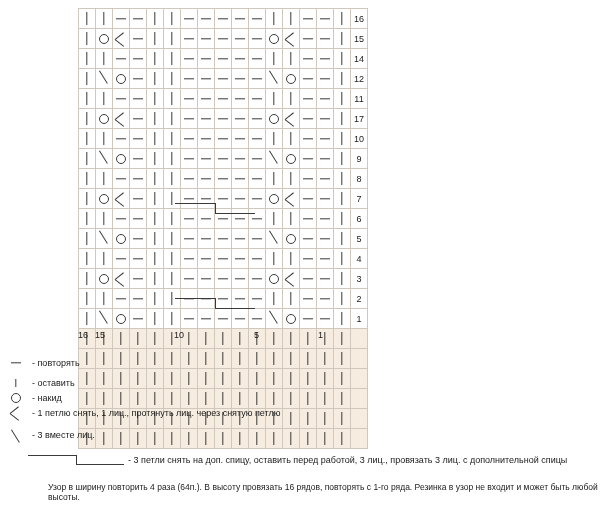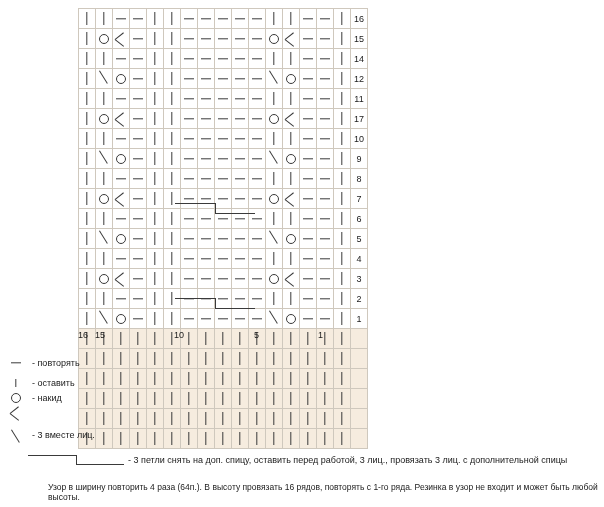--- a/index.html
+++ b/index.html
@@ -1300,18 +1300,18 @@
     <span style="left: 17px;">15</span>
     <span style="left: 96px;">10</span>
     <span style="left: 176px;">5</span>
     <span style="left: 240px;">1</span>
   </div>
 
 <div id="legend-area">
     <div class="legend" style="top: 356px;"><span class="glyphbox"><span class="sym purl" style="display: block; width: 16px; height: 14px;"></span></span><span class="txt">- повторять</span></div>
     <div class="legend" style="top: 376px;"><span class="glyphbox"><span class="sym knit" style="display: block; width: 16px; height: 14px;"></span></span><span class="txt">- оставить</span></div>
     <div class="legend" style="top: 384px; margin-top: 7px;"><span class="glyphbox"><span class="sym yo" style="display: block; width: 16px; height: 14px;"></span></span><span class="txt">- накид</span></div>
-    <div class="legend" style="top: 406px;"><span class="glyphbox"><span class="sym ssk" style="display: block; width: 16px; height: 14px;"></span></span></div>
+    <div class="legend" style="top: 406px;"><span class="glyphbox"><span class="sym ssk" style="display: block; width: 16px; height: 14px;"></span></span><span class="txt">- 1 петлю снять, 1 лиц., протянуть лиц. через снятую петлю</span></div>
     <div class="legend" style="top: 428px;"><span class="glyphbox"><span class="sym k2tog" style="display: block; width: 16px; height: 14px;"></span></span><span class="txt">- 3 вместе лиц.</span></div>
     <div class="legend" style="top: 452px; left: 28px;"><span class="glyphbox" style="width: 96px; height: 16px;"><div class="cableline" style="left: 0px; top: 3px; width: 48px;"></div><div class="cableline" style="left: 48px; top: 12px; width: 48px;"></div><div class="cablev" style="left: 48px; top: 3px; height: 10px;"></div></span><span class="txt">- 3 петли снять на доп. спицу, оставить перед работой, 3 лиц., провязать 3 лиц. с дополнительной спицы</span></div>
   </div>
 
 <div id="footnote">Узор в ширину повторить 4 раза (64п.). В высоту провязать 16 рядов, повторять с 1-го ряда. Резинка в узор не входит и может быть любой высоты.</div>
 
 </body></html>

